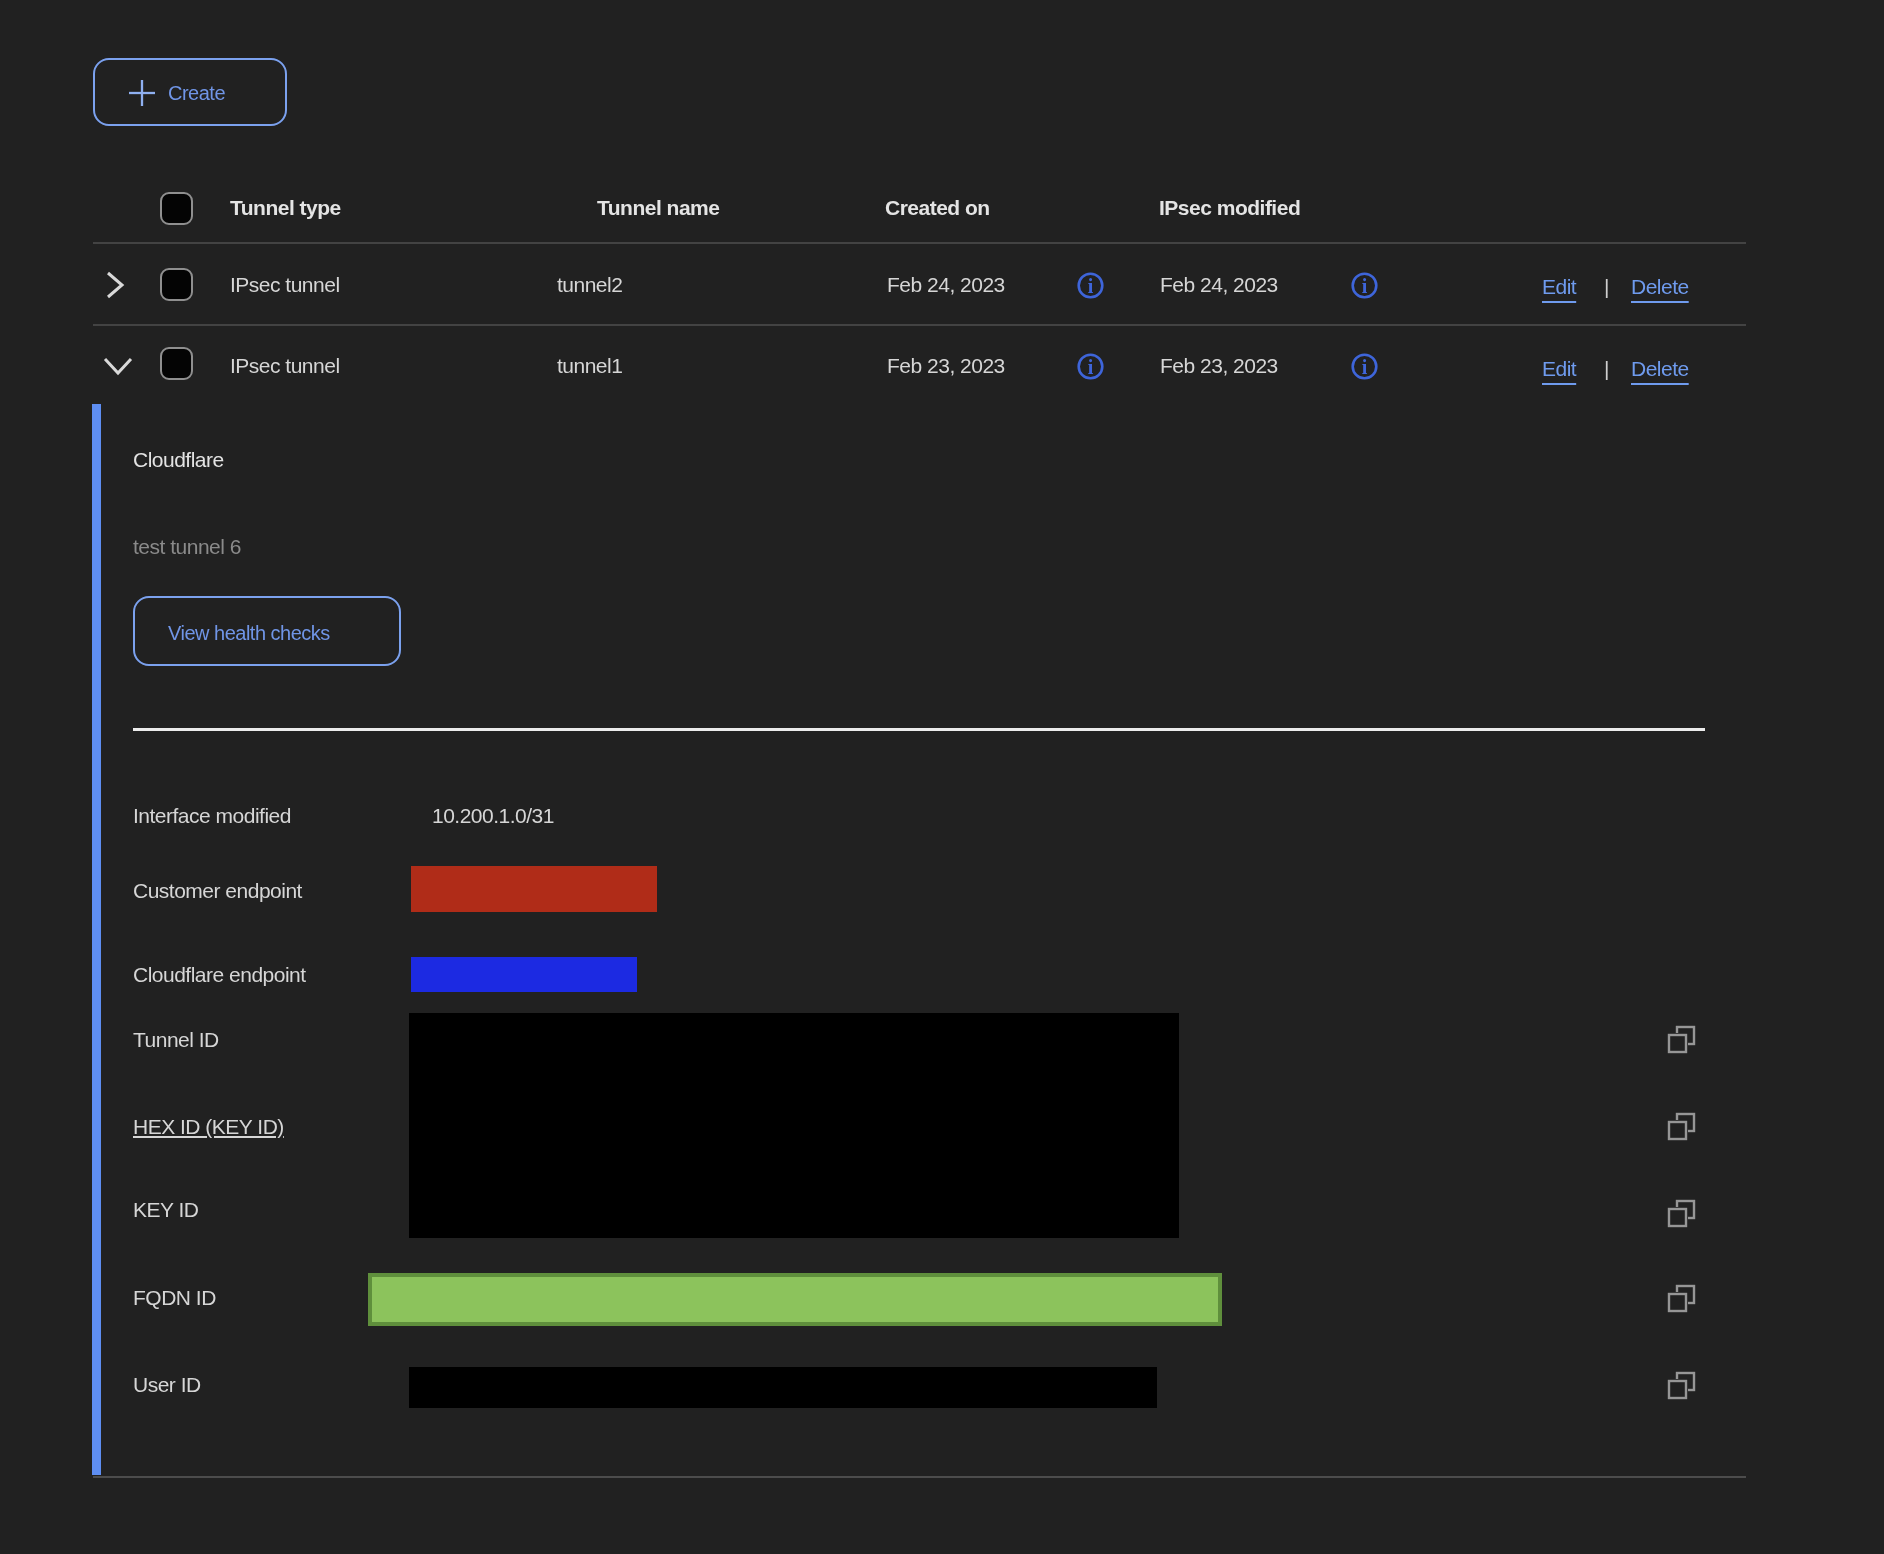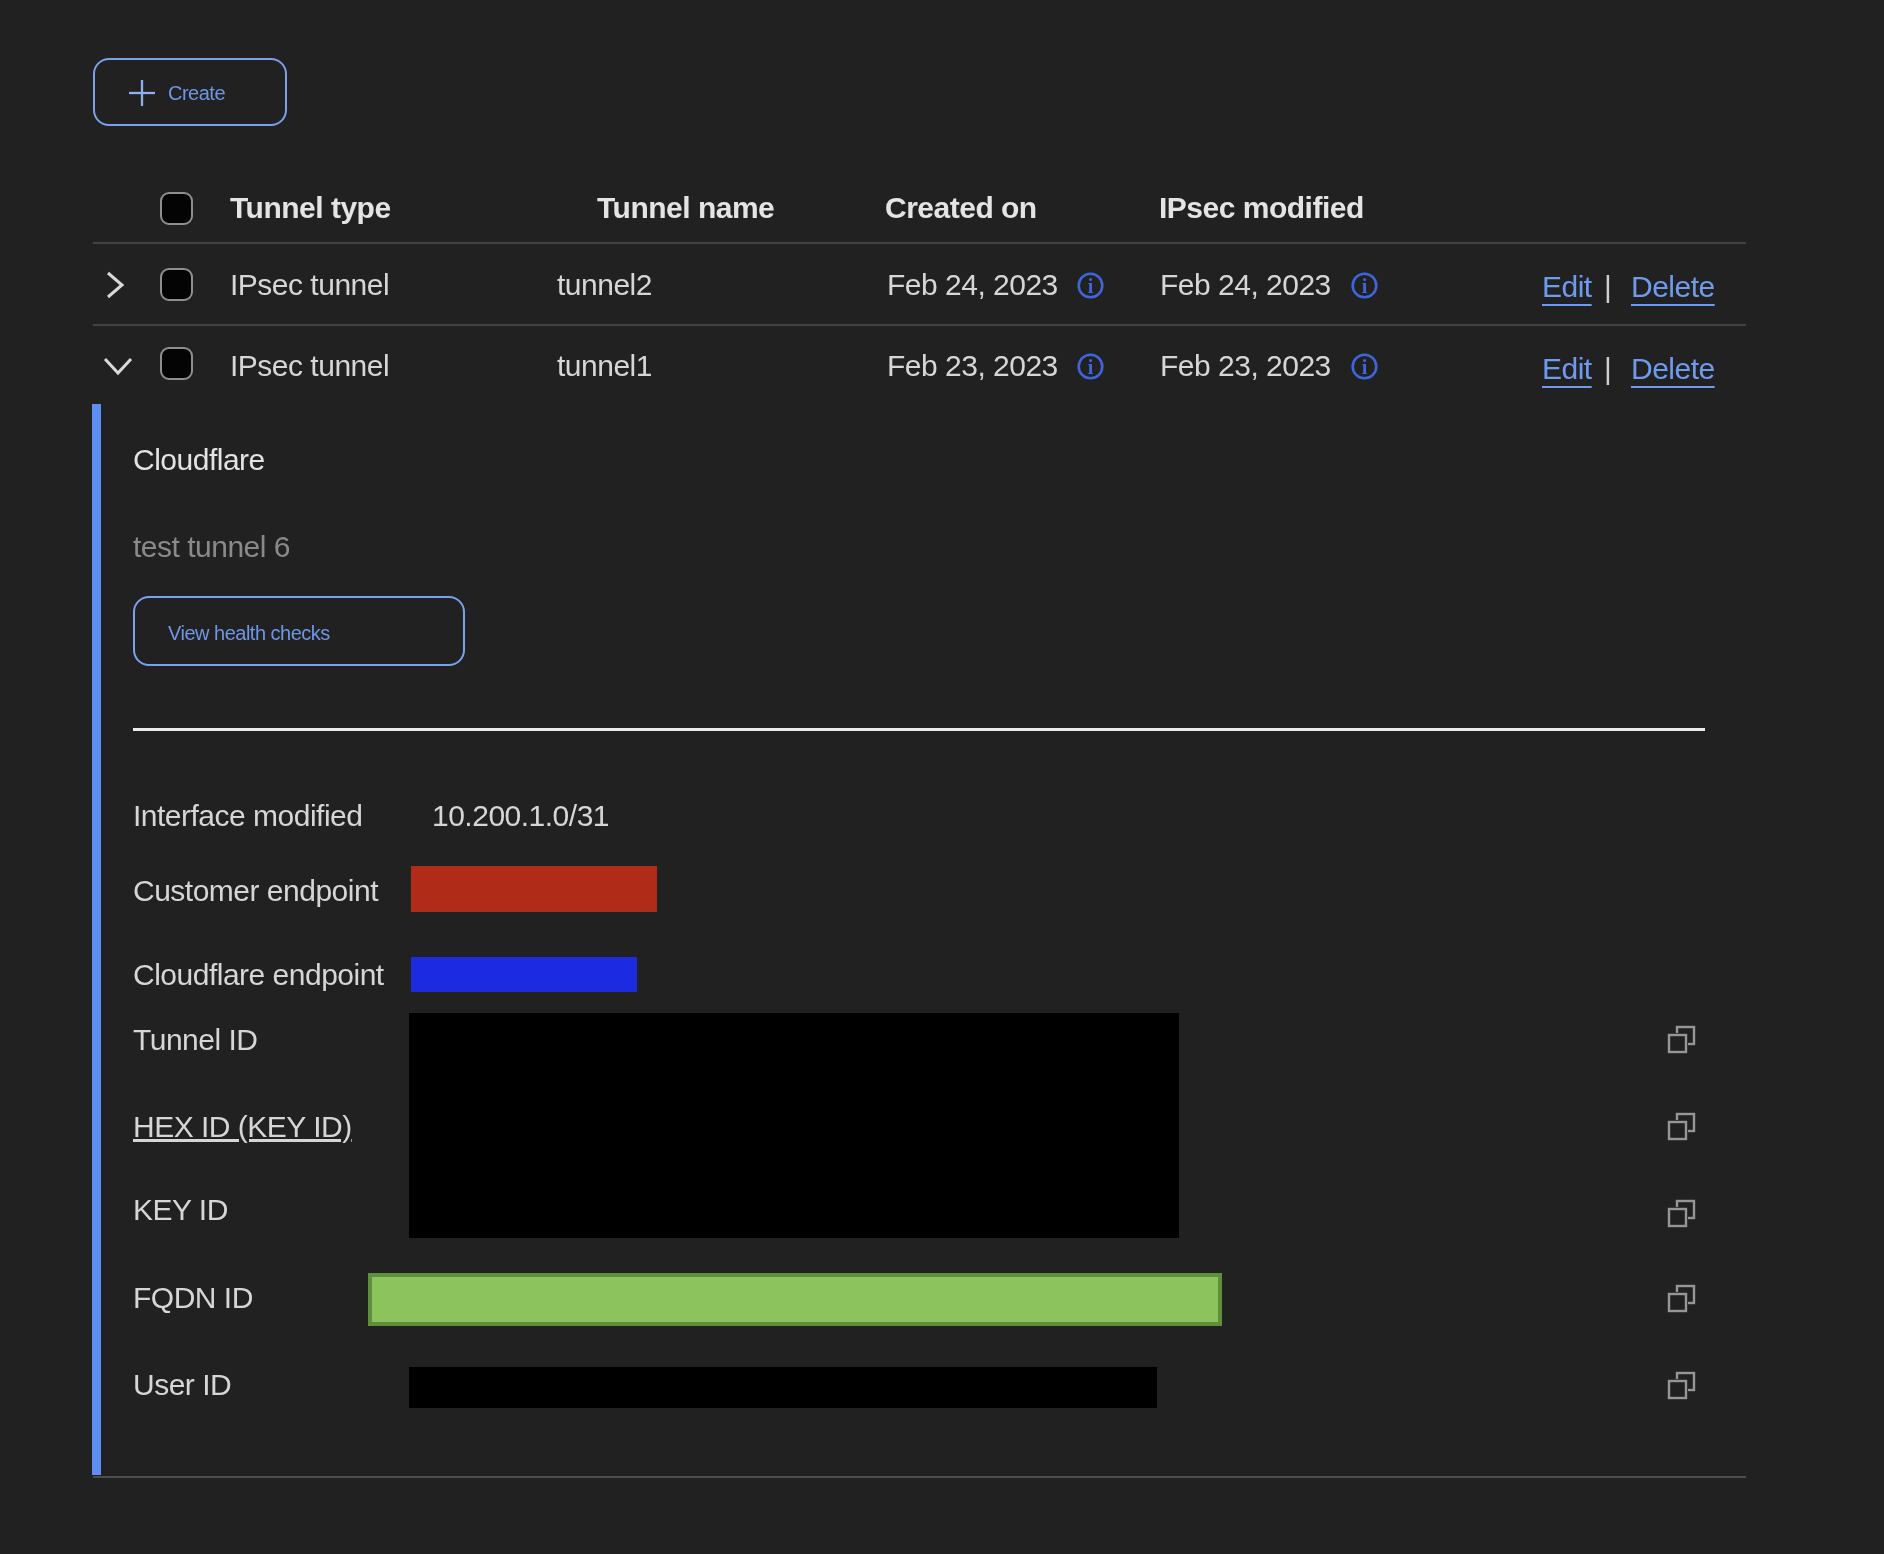--- a/index.html
+++ b/index.html
@@ -1,19 +1,19 @@
 <!DOCTYPE html>
 <html><head>
 <meta charset="utf-8">
 <style>
   html,body{margin:0;padding:0;}
   body{width:1884px;height:1554px;background:#212121;font-family:"Liberation Sans",sans-serif;overflow:hidden;}
   .abs{position:absolute;}
   #page{position:relative;width:1884px;height:1554px;transform:translateZ(0);}
-  .txt{color:#d6d6d6;font-size:30px;letter-spacing:-0.5px;line-height:38px;white-space:nowrap;}
+  .txt{color:#d6d6d6;font-size:21px;letter-spacing:-0.5px;line-height:38px;white-space:nowrap;}
   .hdr{color:#e4e4e4;font-weight:700;}
   .line{height:2px;background:#434343;}
   .cb{width:33px;height:33px;border:2px solid #8f8f8f;border-radius:9px;background:#040404;box-sizing:border-box;}
   .link{color:#6f9bee;text-decoration:underline;text-underline-offset:7px;text-decoration-thickness:2px;}
   .btn{box-sizing:border-box;border:2px solid #7ba1ee;border-radius:16px;color:#7095e6;font-size:20px;letter-spacing:-0.5px;}
 </style>
 </head>
 <body>
 <div id="page">
 
@@ -69,21 +69,21 @@
       <circle cx="14.5" cy="14.5" r="11.8" fill="none" stroke="#3e65da" stroke-width="2.6"></circle>
       <text x="14.5" y="21.5" font-family="Liberation Serif" font-weight="bold" font-size="20" fill="#3e65da" text-anchor="middle">i</text>
     </svg>
   <div class="abs txt link" style="left:1542px;top:350px;">Edit</div>
   <div class="abs txt" style="left:1604px;top:350px;color:#cfcfcf;">|</div>
   <div class="abs txt link" style="left:1631px;top:350px;">Delete</div>
 
   <div class="abs" style="left:92px;top:404px;width:9px;height:1071px;background:#5e8ef2;"></div>
   <div class="abs txt" style="left:133px;top:441px;color:#e3e3e3;">Cloudflare</div>
   <div class="abs txt" style="left:133px;top:528px;color:#8a8a8a;">test tunnel 6</div>
-  <div class="abs btn" style="left:133px;top:596px;width:332px;height:70px;">
+  <div class="abs btn" style="left:133px;top:596px;width:268px;height:70px;">
     <div class="abs" style="left:33px;top:16px;line-height:38px;">View health checks</div>
   </div>
   <div class="abs" style="left:133px;top:728px;width:1572px;height:3px;background:#ececec;"></div>
 
   <div class="abs txt" style="left:133px;top:797px;">Interface modified</div>
   <div class="abs txt" style="left:432px;top:797px;">10.200.1.0/31</div>
 
   <div class="abs txt" style="left:133px;top:872px;">Customer endpoint</div>
   <div class="abs" style="left:411px;top:866px;width:246px;height:46px;background:#b02c18;"></div>
 

